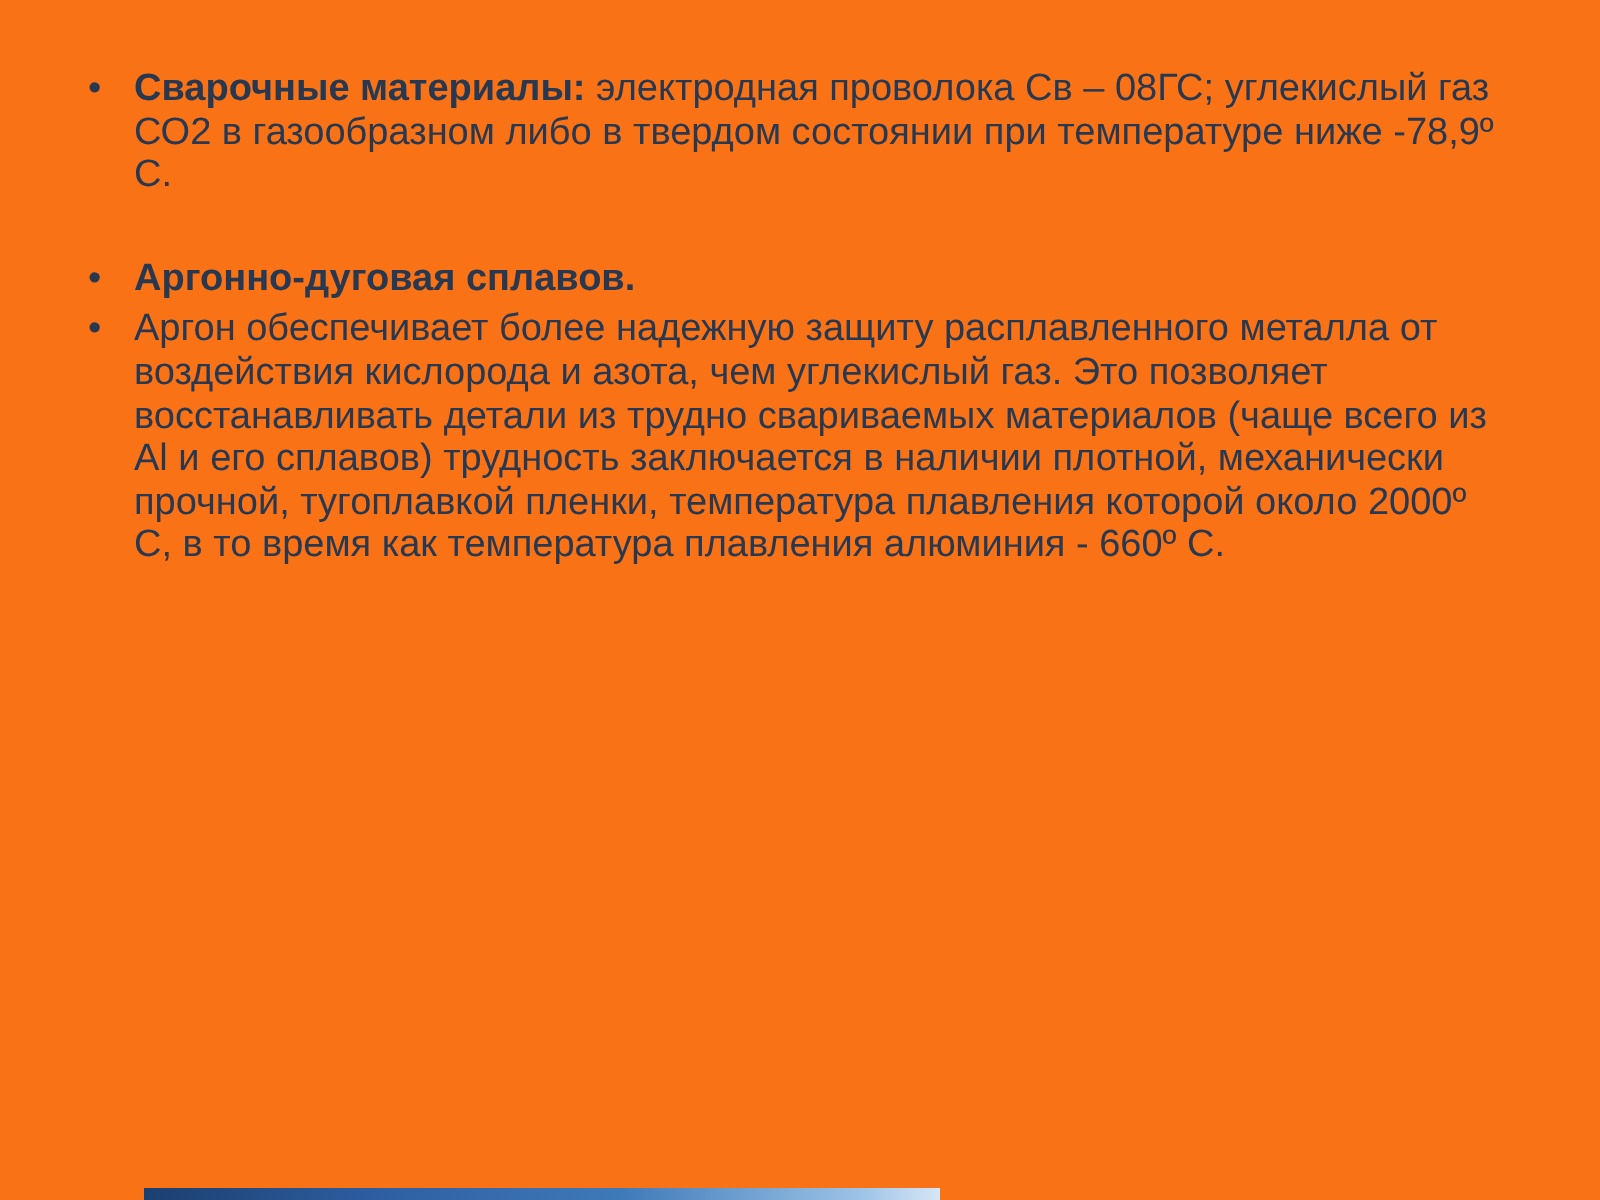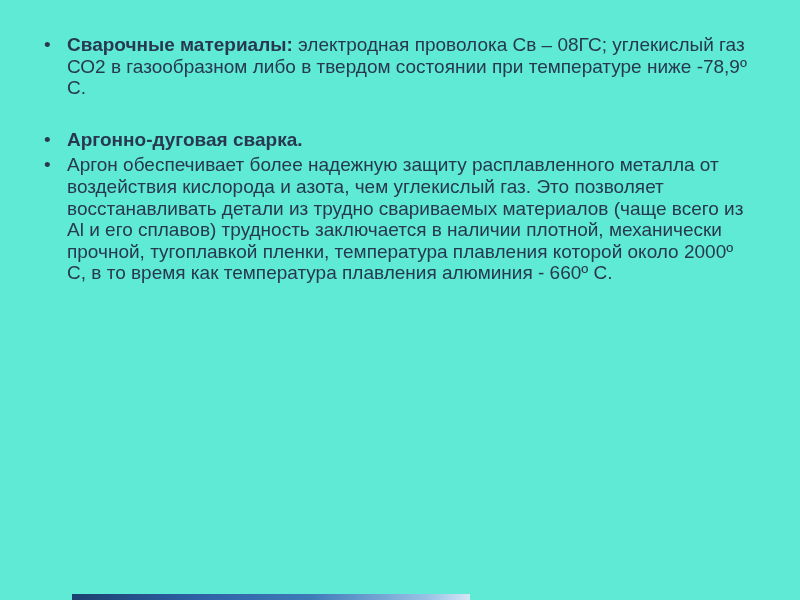--- a/index.html
+++ b/index.html
@@ -10,21 +10,21 @@
   body {
     width: 800px;
     height: 600px;
     position: relative;
     overflow: hidden;
     font-family: "Liberation Sans", "DejaVu Sans", sans-serif;
   }
   .slide {
     position: absolute;
     inset: 0;
-    background: #5eead4;
+    background: #f97316;
   }
   ul.bullets {
     list-style: none;
     margin: 0;
     padding: 34px 0 0 44px;
     width: 712px;
     color: #283850;
     font-size: 19px;
     line-height: 21.6px;
   }
@@ -58,20 +58,20 @@
 </style>
 </head>
 <body>
 
 <div class="slide">
   <ul class="bullets">
     <li>
       <span class="lead">Сварочные материалы:</span><span> электродная проволока Св – 08ГС; углекислый газ СО2 в газообразном либо в твердом состоянии при температуре ниже -78,9º С.</span>
     </li>
     <li class="tight">
-      <span class="lead">Аргонно-дуговая сварка.</span><span></span>
+      <span class="lead">Аргонно-дуговая сплавов.</span><span></span>
     </li>
     <li>
       <span class="lead"></span><span>Аргон обеспечивает более надежную защиту расплавленного металла от воздействия кислорода и азота, чем углекислый газ. Это позволяет восстанавливать детали из трудно свариваемых материалов (чаще всего из Al и его сплавов) трудность заключается в наличии плотной, механически прочной, тугоплавкой пленки, температура плавления которой около 2000º С, в то время как температура плавления алюминия - 660º С.</span>
     </li>
   </ul>
   <div class="accent-bar"></div>
 </div>
 
 </body></html>

